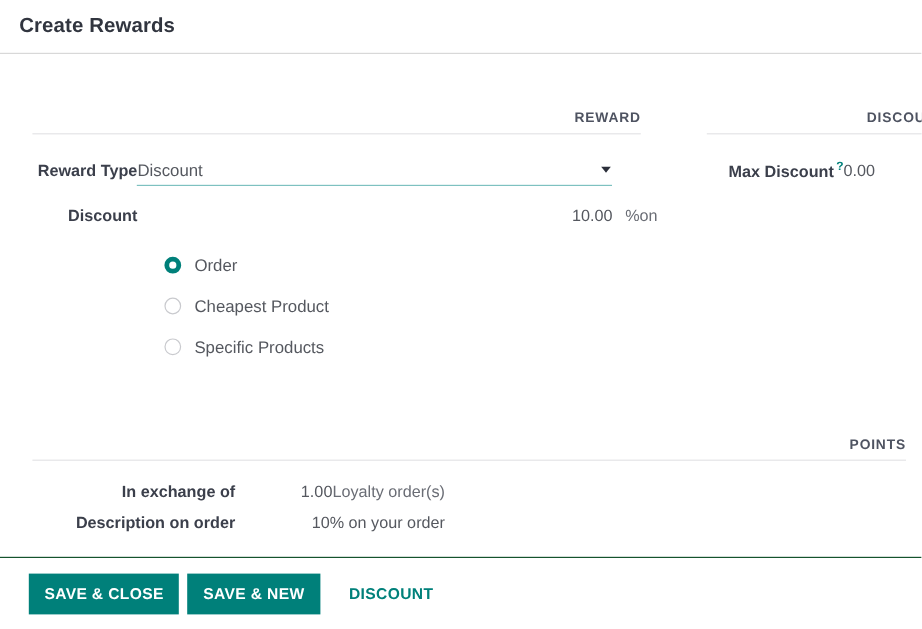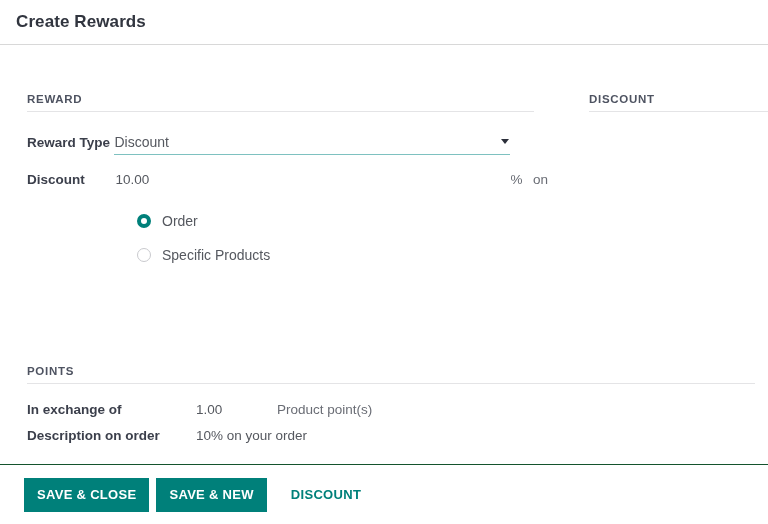--- a/index.html
+++ b/index.html
@@ -31,20 +31,21 @@
     color: #31353f;
     letter-spacing: 0.1px;
   }
 
   
   .dialog-body {
     position: relative;
     height: 418px;
     box-sizing: border-box;
     padding: 0;
+    text-align: right;
   }
 
   .sheet {
     display: flex;
     flex-direction: row;
     padding: 0;
   }
 
   .col-left {
     width: 548px;
@@ -267,45 +268,61 @@
       </tbody>
         </table>
 
       <div class="radio-list">
         <div class="radio-row">
           <span class="radio on"></span>
           <span class="radio-label">Order</span>
         </div>
         <div class="radio-row">
           <span class="radio off"></span>
+          <span class="radio-label">Cheapest Product</span>
+        </div>
+        <div class="radio-row">
+          <span class="radio off"></span>
           <span class="radio-label">Specific Products</span>
         </div>
       </div>
     </div>
 
     <div class="col-right">
       <div class="section-title">DISCOUNT</div>
 
+      <table class="fields">
+        <tbody>
+            <tr class="row-maxdiscount">
+          <td class="td-maxdiscount-label">
+            <span class="lbl">Max Discount</span><span class="help-mark">?</span>
+          </td>
+          <td>
+            <span class="val">0.00</span>
+          </td>
+        </tr>
+      </tbody>
+        </table>
     </div>
   </div>
 
   <div class="points-section">
     <div class="section-title">POINTS</div>
 
     <table class="fields points-fields">
       <tbody>
           <tr>
         <td class="td-points-label">
           <span class="lbl">In exchange of</span>
         </td>
         <td class="td-points-value">
           <span class="val">1.00</span>
         </td>
         <td>
-          <span class="val muted">Product point(s)</span>
+          <span class="val muted">Loyalty order(s)</span>
         </td>
       </tr>
       <tr>
         <td class="td-points-label">
           <span class="lbl">Description on order</span>
         </td>
         <td colspan="2">
           <span class="val">10% on your order</span>
         </td>
       </tr>

